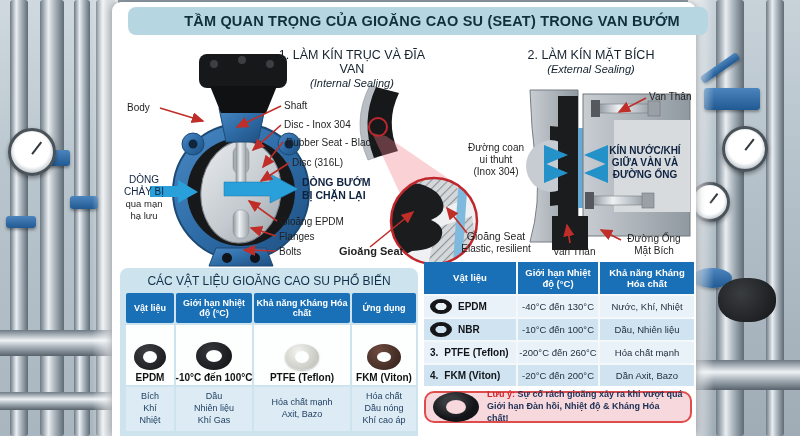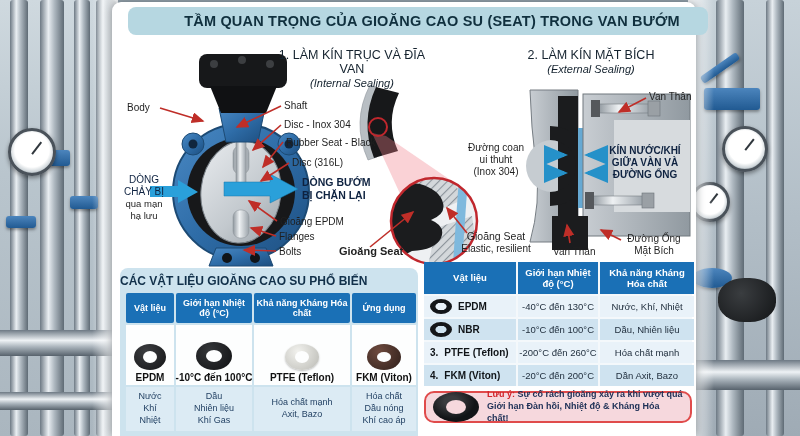--- a/index.html
+++ b/index.html
@@ -28,21 +28,21 @@
   .lbl{position:absolute;font-size:10px;color:#1f1f1f;white-space:nowrap;line-height:1.22;}
   .lbl.b{font-weight:bold;}
   .lbl .ln{display:block;}
   .sechead{position:absolute;text-align:center;color:#14222e;}
   .sechead .h{font-weight:normal;font-size:12.5px;display:block;}
   .sechead .s{font-size:11px;display:block;margin-top:1px;font-style:italic;}
   .navy{color:#0e2240;}
 
   
   .lpanel{position:absolute;left:120px;top:268px;width:298px;height:168px;background:#cde3ee;border-radius:8px 8px 0 0;}
-  .lpanel .ttl{font-weight:bold;font-size:12px;color:#11304a;padding-top:6px;}
+  .lpanel .ttl{text-align:center;font-weight:normal;font-size:12px;color:#11304a;padding-top:6px;}
   .ltable{display:grid;grid-template-columns:48px 76px 96px 64px;grid-auto-rows:auto;gap:2px;margin:5px 6px 0 6px;background:#cde3ee;}
   .ltable .hc{background:#1a70b6;color:#fff;font-weight:bold;font-size:9px;text-align:center;display:flex;align-items:center;justify-content:center;height:30px;line-height:1.15;padding:0 2px;border-radius:2px;}
   .ltable .bc{background:#fdfefe;display:flex;flex-direction:column;align-items:center;justify-content:flex-end;height:58px;padding-bottom:2px;}
   .ltable .bc .nm{font-weight:bold;font-size:10px;color:#101010;margin-top:2px;white-space:nowrap;}
   .ltable .ac{background:#dcebf4;text-align:center;font-size:9px;color:#1c3b5e;height:44px;display:flex;flex-direction:column;align-items:center;justify-content:center;line-height:1.3;}
 
   .ring{position:relative;border-radius:50%;}
   .ring::after{content:"";position:absolute;border-radius:50%;background:#fdfefe;}
   .ring-epdm{width:32px;height:26px;background:radial-gradient(circle at 38% 30%,#3c3e41,#131416);} .ring-epdm::after{inset:7px 9px;}
   .ring-nbr{width:36px;height:28px;background:radial-gradient(circle at 38% 30%,#35373a,#0f1012);} .ring-nbr::after{inset:8px 10px;}
@@ -288,21 +288,21 @@
       <div class="bc">
           <div class="ring ring-ptfe"></div>
           <div class="nm">PTFE (Teflon)</div>
         </div>
       <div class="bc">
           <div class="ring ring-fkm"></div>
           <div class="nm">FKM (Viton)</div>
         </div>
 
       <div class="ac">
-          <span>Nước</span>
+          <span>Bích</span>
           <span>Khí</span>
           <span>Nhiệt</span>
         </div>
       <div class="ac">
           <span>Dầu</span>
           <span>Nhiên liệu</span>
           <span>Khí Gas</span>
         </div>
       <div class="ac">
           <span>Hóa chất mạnh</span>

